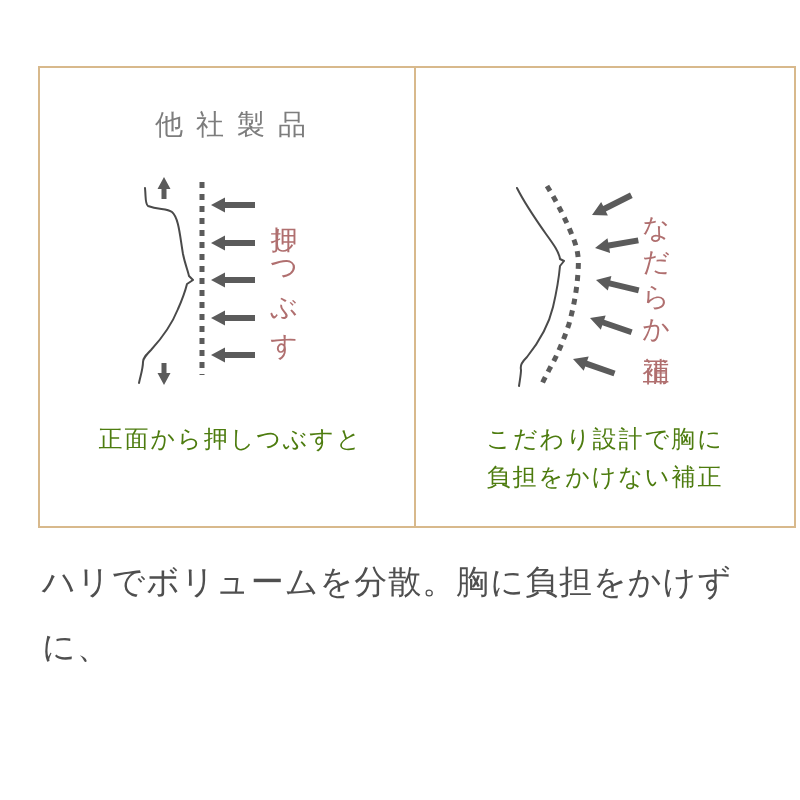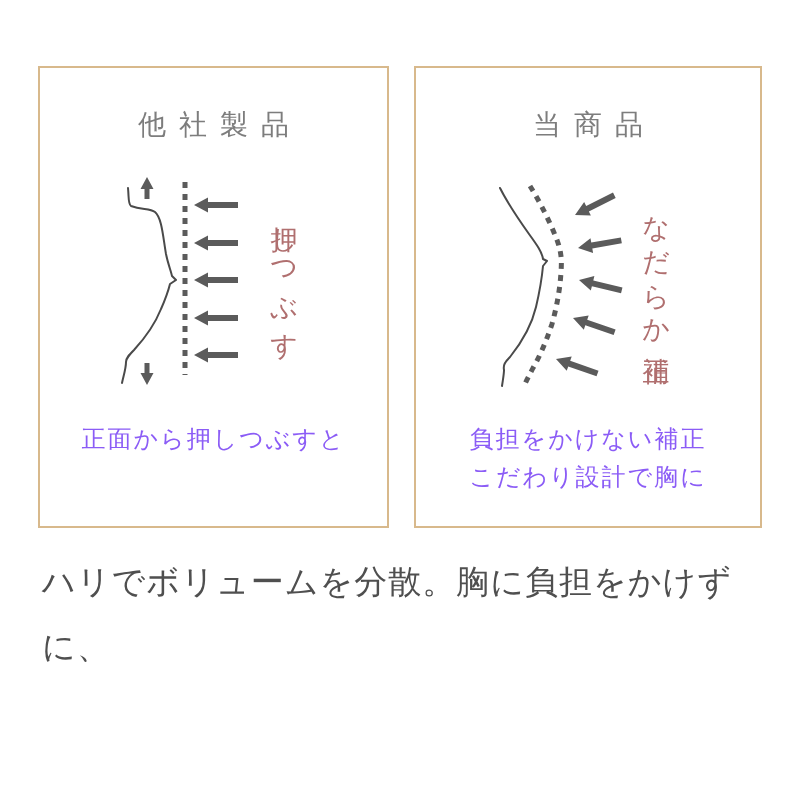--- a/index.html
+++ b/index.html
@@ -3,42 +3,42 @@
 <meta charset="utf-8">
 <style>
   html,body{margin:0;padding:0;}
   body{
     width:800px;height:800px;position:relative;
     background:#ffffff;overflow:hidden;
     font-family:"Liberation Sans",sans-serif;
   }
   .panel{
     position:absolute;top:66px;height:458px;
-    border:2px solid #d8b98c;background:#ffffff;
+    border:2px solid #d8b98c;background:#ffffff;padding-left:34px;
   }
   .panel.left{left:38px;width:347px;}
   .panel.right{left:414px;width:344px;}
   .panel-title{
     position:absolute;left:0;right:0;top:38px;
     text-align:center;font-size:28px;color:#7d7d7d;
     letter-spacing:13px;text-indent:13px;font-weight:400;
   }
   .diagram-svg{position:absolute;left:0;top:0;width:100%;height:100%;}
   .v-label{
     position:absolute;
     writing-mode:vertical-rl;text-orientation:upright;
     font-family:"DejaVu Serif","Liberation Serif",serif;
     font-size:27px;letter-spacing:4px;color:#b06f6f;
   }
   .panel.left .v-label{left:226px;top:137px;}
   .panel.right .v-label{left:222px;top:128px;}
   .panel-caption{
     position:absolute;left:0;right:0;top:352px;
     text-align:center;font-size:24px;line-height:38px;
-    color:#8b5cf6;letter-spacing:2px;
+    color:#4d7c0f;letter-spacing:2px;
   }
   .description{
     position:absolute;left:42px;top:549px;width:740px;
     font-family:"DejaVu Serif","Liberation Serif",serif;
     font-size:33px;line-height:65px;letter-spacing:1px;color:#4f4f4f;
   }
   .stroke-line{fill:none;stroke:#4a4a4a;stroke-width:2;stroke-linecap:round;stroke-linejoin:round;}
   .dotted{fill:none;stroke:#5b5b5b;stroke-width:5;stroke-dasharray:6 6;stroke-linecap:butt;}
   .arrow{fill:#5b5b5b;stroke:none;}
 </style>
@@ -84,24 +84,23 @@
     <g transform="translate(163,212) rotate(13.7)">
         <path class="arrow" d="M0 0 L14 -7.5 L14 -3 L44 -3 L44 3 L14 3 L14 7.5 Z"></path>
       </g>
     <g transform="translate(157,250) rotate(18.9)">
         <path class="arrow" d="M0 0 L14 -7.5 L14 -3 L44 -3 L44 3 L14 3 L14 7.5 Z"></path>
       </g>
     <g transform="translate(140,291) rotate(19.3)">
         <path class="arrow" d="M0 0 L14 -7.5 L14 -3 L44 -3 L44 3 L14 3 L14 7.5 Z"></path>
       </g>
   </svg>
-  <div class="panel-title">当商品</div>
   <div class="v-label">なだらか補正</div>
   <div class="panel-caption">
+    <div>こだわり設計で胸に</div>
     <div>負担をかけない補正</div>
-    <div>こだわり設計で胸に</div>
   </div>
 </div>
 
 <div class="description">
   <div>ハリでボリュームを分散。胸に負担をかけずに、</div>
 
 </div>
 
 </body></html>

